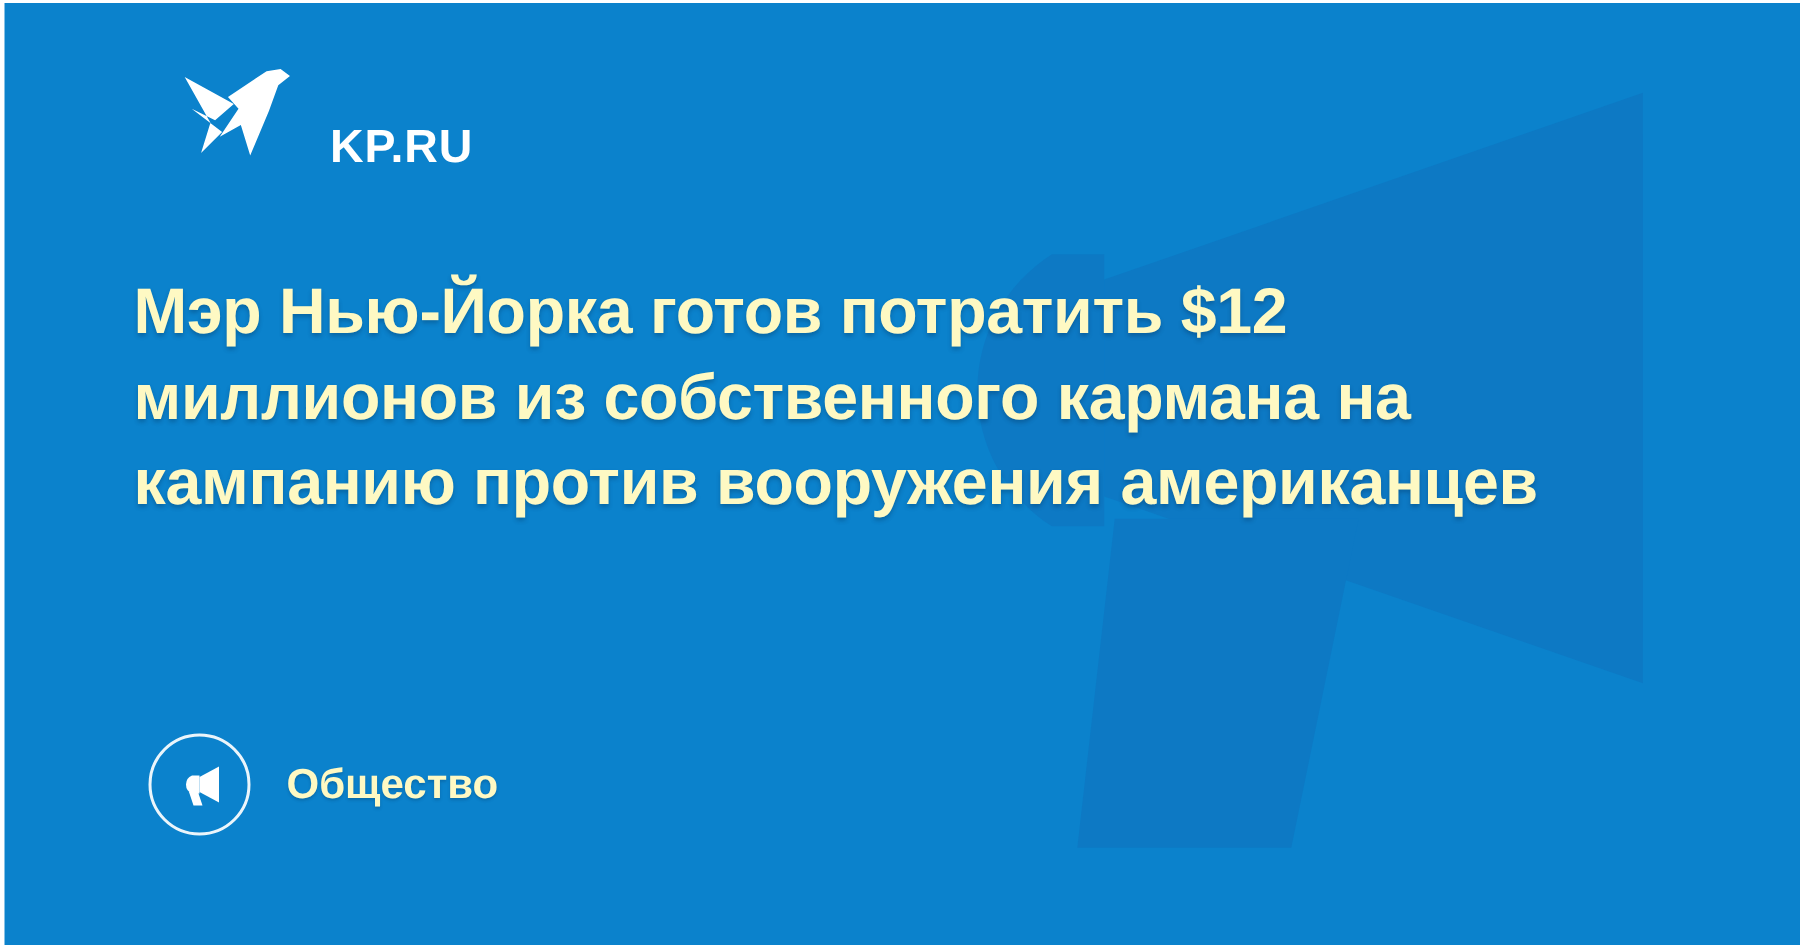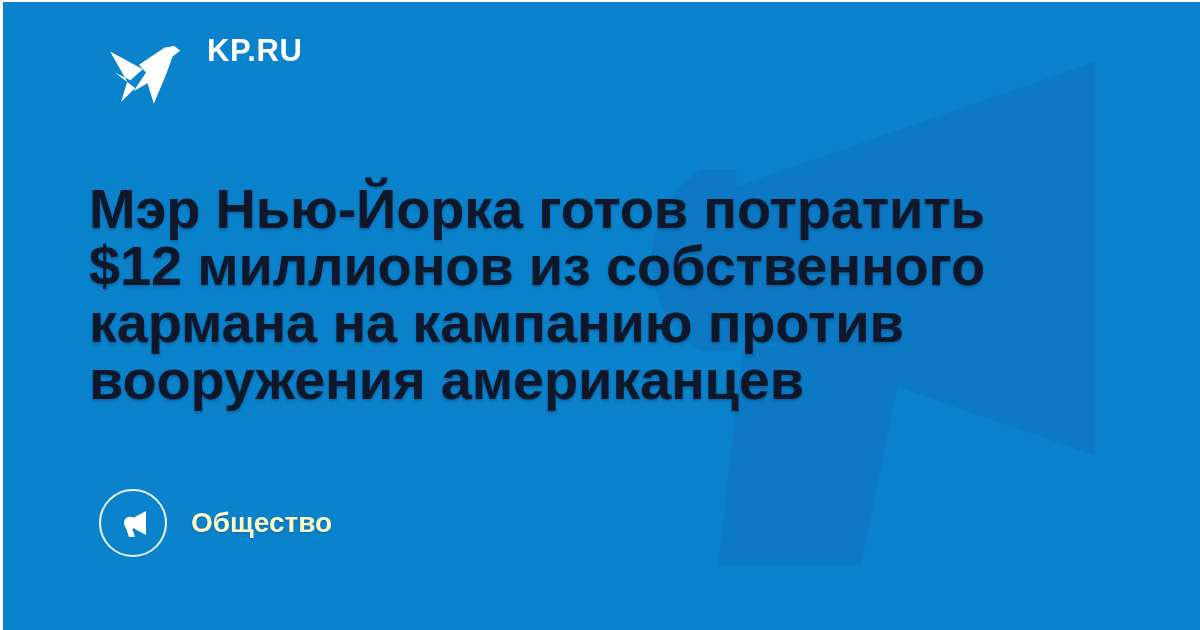--- a/index.html
+++ b/index.html
@@ -26,24 +26,24 @@
     position: absolute;
     inset: 0;
     width: 100%;
     height: 100%;
     pointer-events: none;
   }
 
   
   .brand {
     position: absolute;
-    left: 104px;
+    left: 117px;
     top: 33px;
     display: flex;
-    align-items: flex-start;
+    align-items: flex-end;
     gap: 22px;
     z-index: 5;
   }
 
   .brand-mark {
     width: 78px;
     height: 78px;
     display: block;
   }
 
@@ -56,22 +56,22 @@
     white-space: nowrap;
   }
 
   
   .headline {
     position: absolute;
     left: 86px;
     top: 178px;
     width: 960px;
     z-index: 5;
-    color: #0f172a;
-    font-size: 56px;
+    color: #fef9c3;
+    font-size: 43px;
     font-weight: 700;
     line-height: 57px;
     letter-spacing: -0.2px;
     text-shadow: 0 2px 3px rgba(0, 40, 75, 0.30);
     margin: 0;
   }
 
   
   .category {
     position: absolute;

